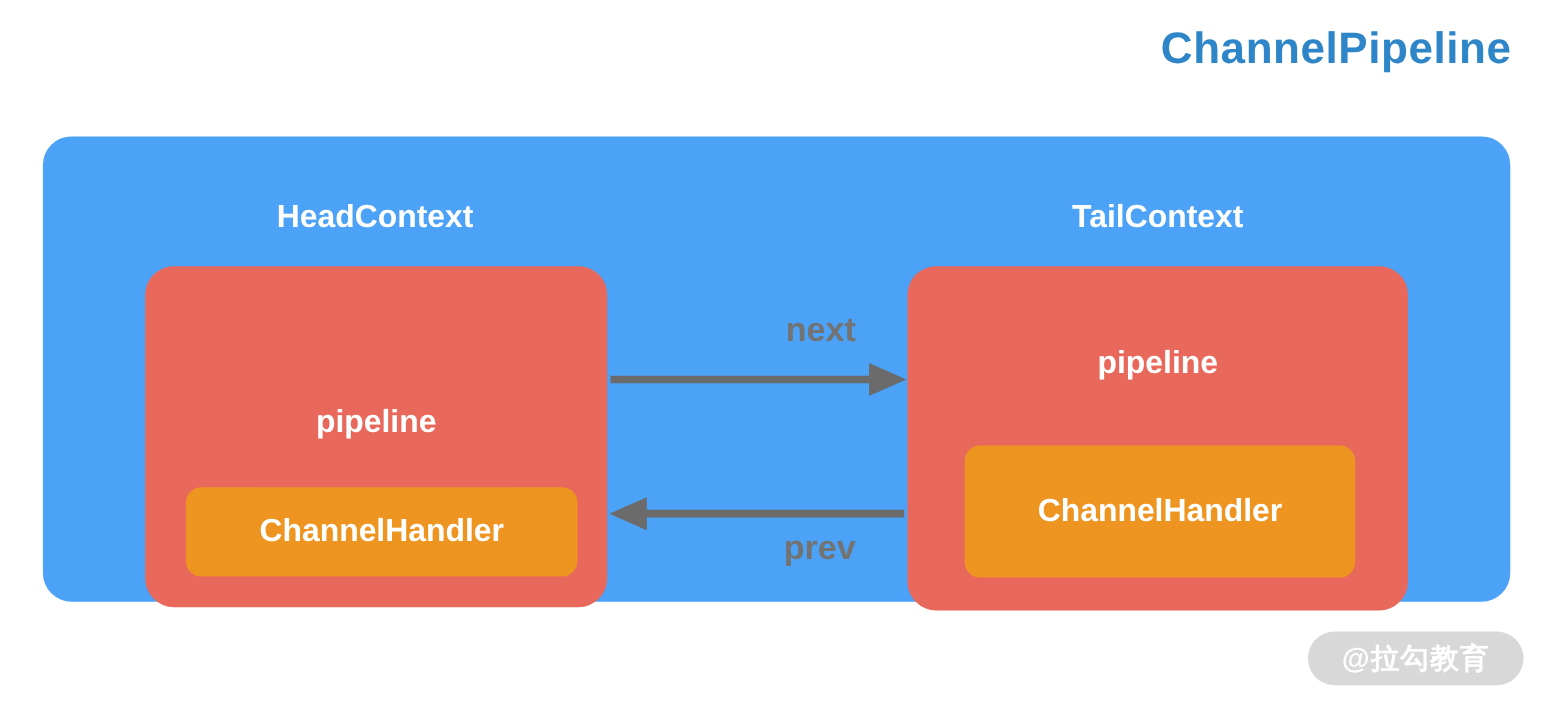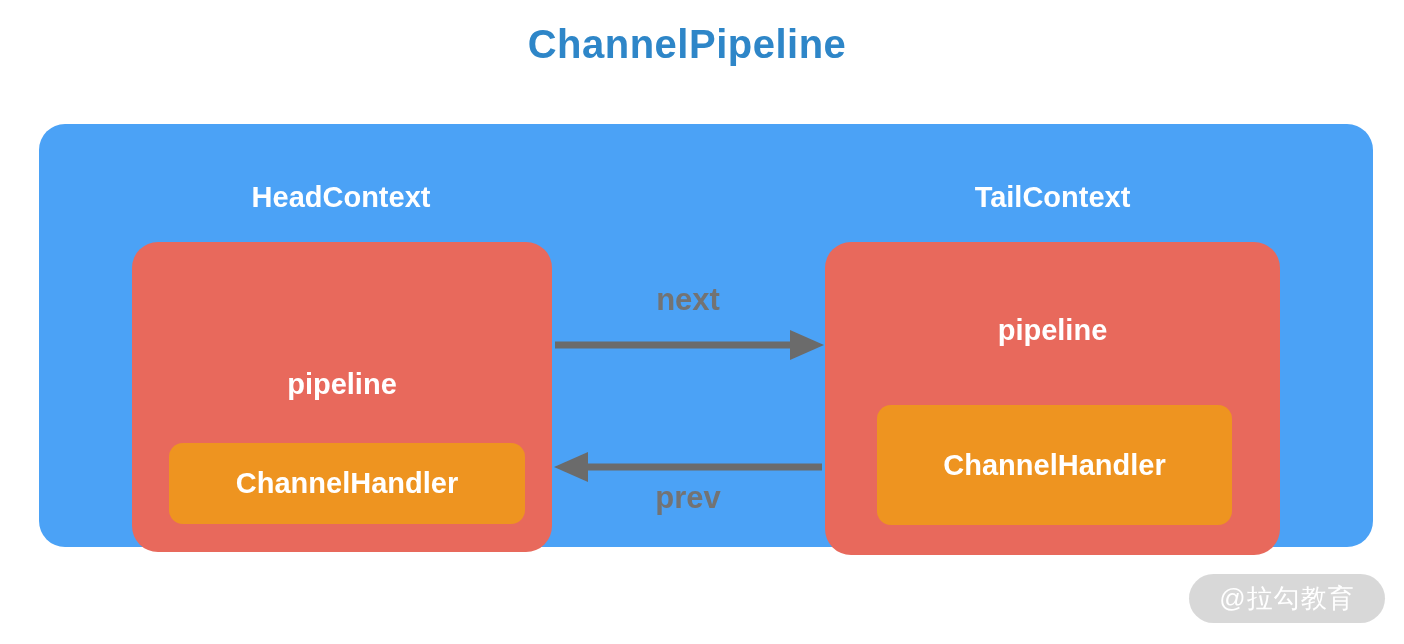--- a/index.html
+++ b/index.html
@@ -5,21 +5,21 @@
   * { margin: 0; padding: 0; box-sizing: border-box; }
   html, body { background: #ffffff; }
   body {
     font-family: "Liberation Sans", "DejaVu Sans", sans-serif;
     width: 1404px; height: 644px; overflow: hidden;
   }
   .page { position: relative; width: 1404px; height: 644px; background: #ffffff; }
 
   .title {
     position: absolute; left: 0; top: 22px; width: 1374px;
-    text-align: center;
+    text-align: right;
     font-size: 40px; font-weight: bold; color: #2e86c8;
     letter-spacing: 0.5px;
   }
 
   .container {
     position: absolute; left: 39px; top: 124px;
     width: 1334px; height: 423px;
     background: #4ba2f6; border-radius: 26px;
   }
 
@@ -53,32 +53,32 @@
   }
   .orange-box.head { left: 37px; top: 201px; width: 356px; height: 81px; }
   .orange-box.tail { left: 52px; top: 163px; width: 355px; height: 120px; }
 
   .arrows-svg {
     position: absolute; left: 0; top: 0; width: 1404px; height: 644px;
     pointer-events: none;
   }
 
   .arrow-label {
-    position: absolute; width: 180px; text-align: center;
+    position: absolute; width: 180px; text-align: right;
     color: #737373; font-size: 31px; font-weight: 600;
   }
   .arrow-label.next { left: 598px; top: 282px; }
   .arrow-label.prev { left: 598px; top: 480px; }
 
   .watermark {
     position: absolute; left: 1189px; top: 574px;
     width: 196px; height: 49px; border-radius: 25px;
     background: rgba(168, 168, 168, 0.45);
     display: flex; align-items: center; justify-content: center;
-    color: #ffffff; font-size: 26px; font-weight: 400;
+    color: #ffffff; font-size: 26px; font-weight: 700;
     letter-spacing: 1px;
   }
 </style>
 </head>
 <body>
 
 <div class="page">
 
   <div class="title">ChannelPipeline</div>
 

